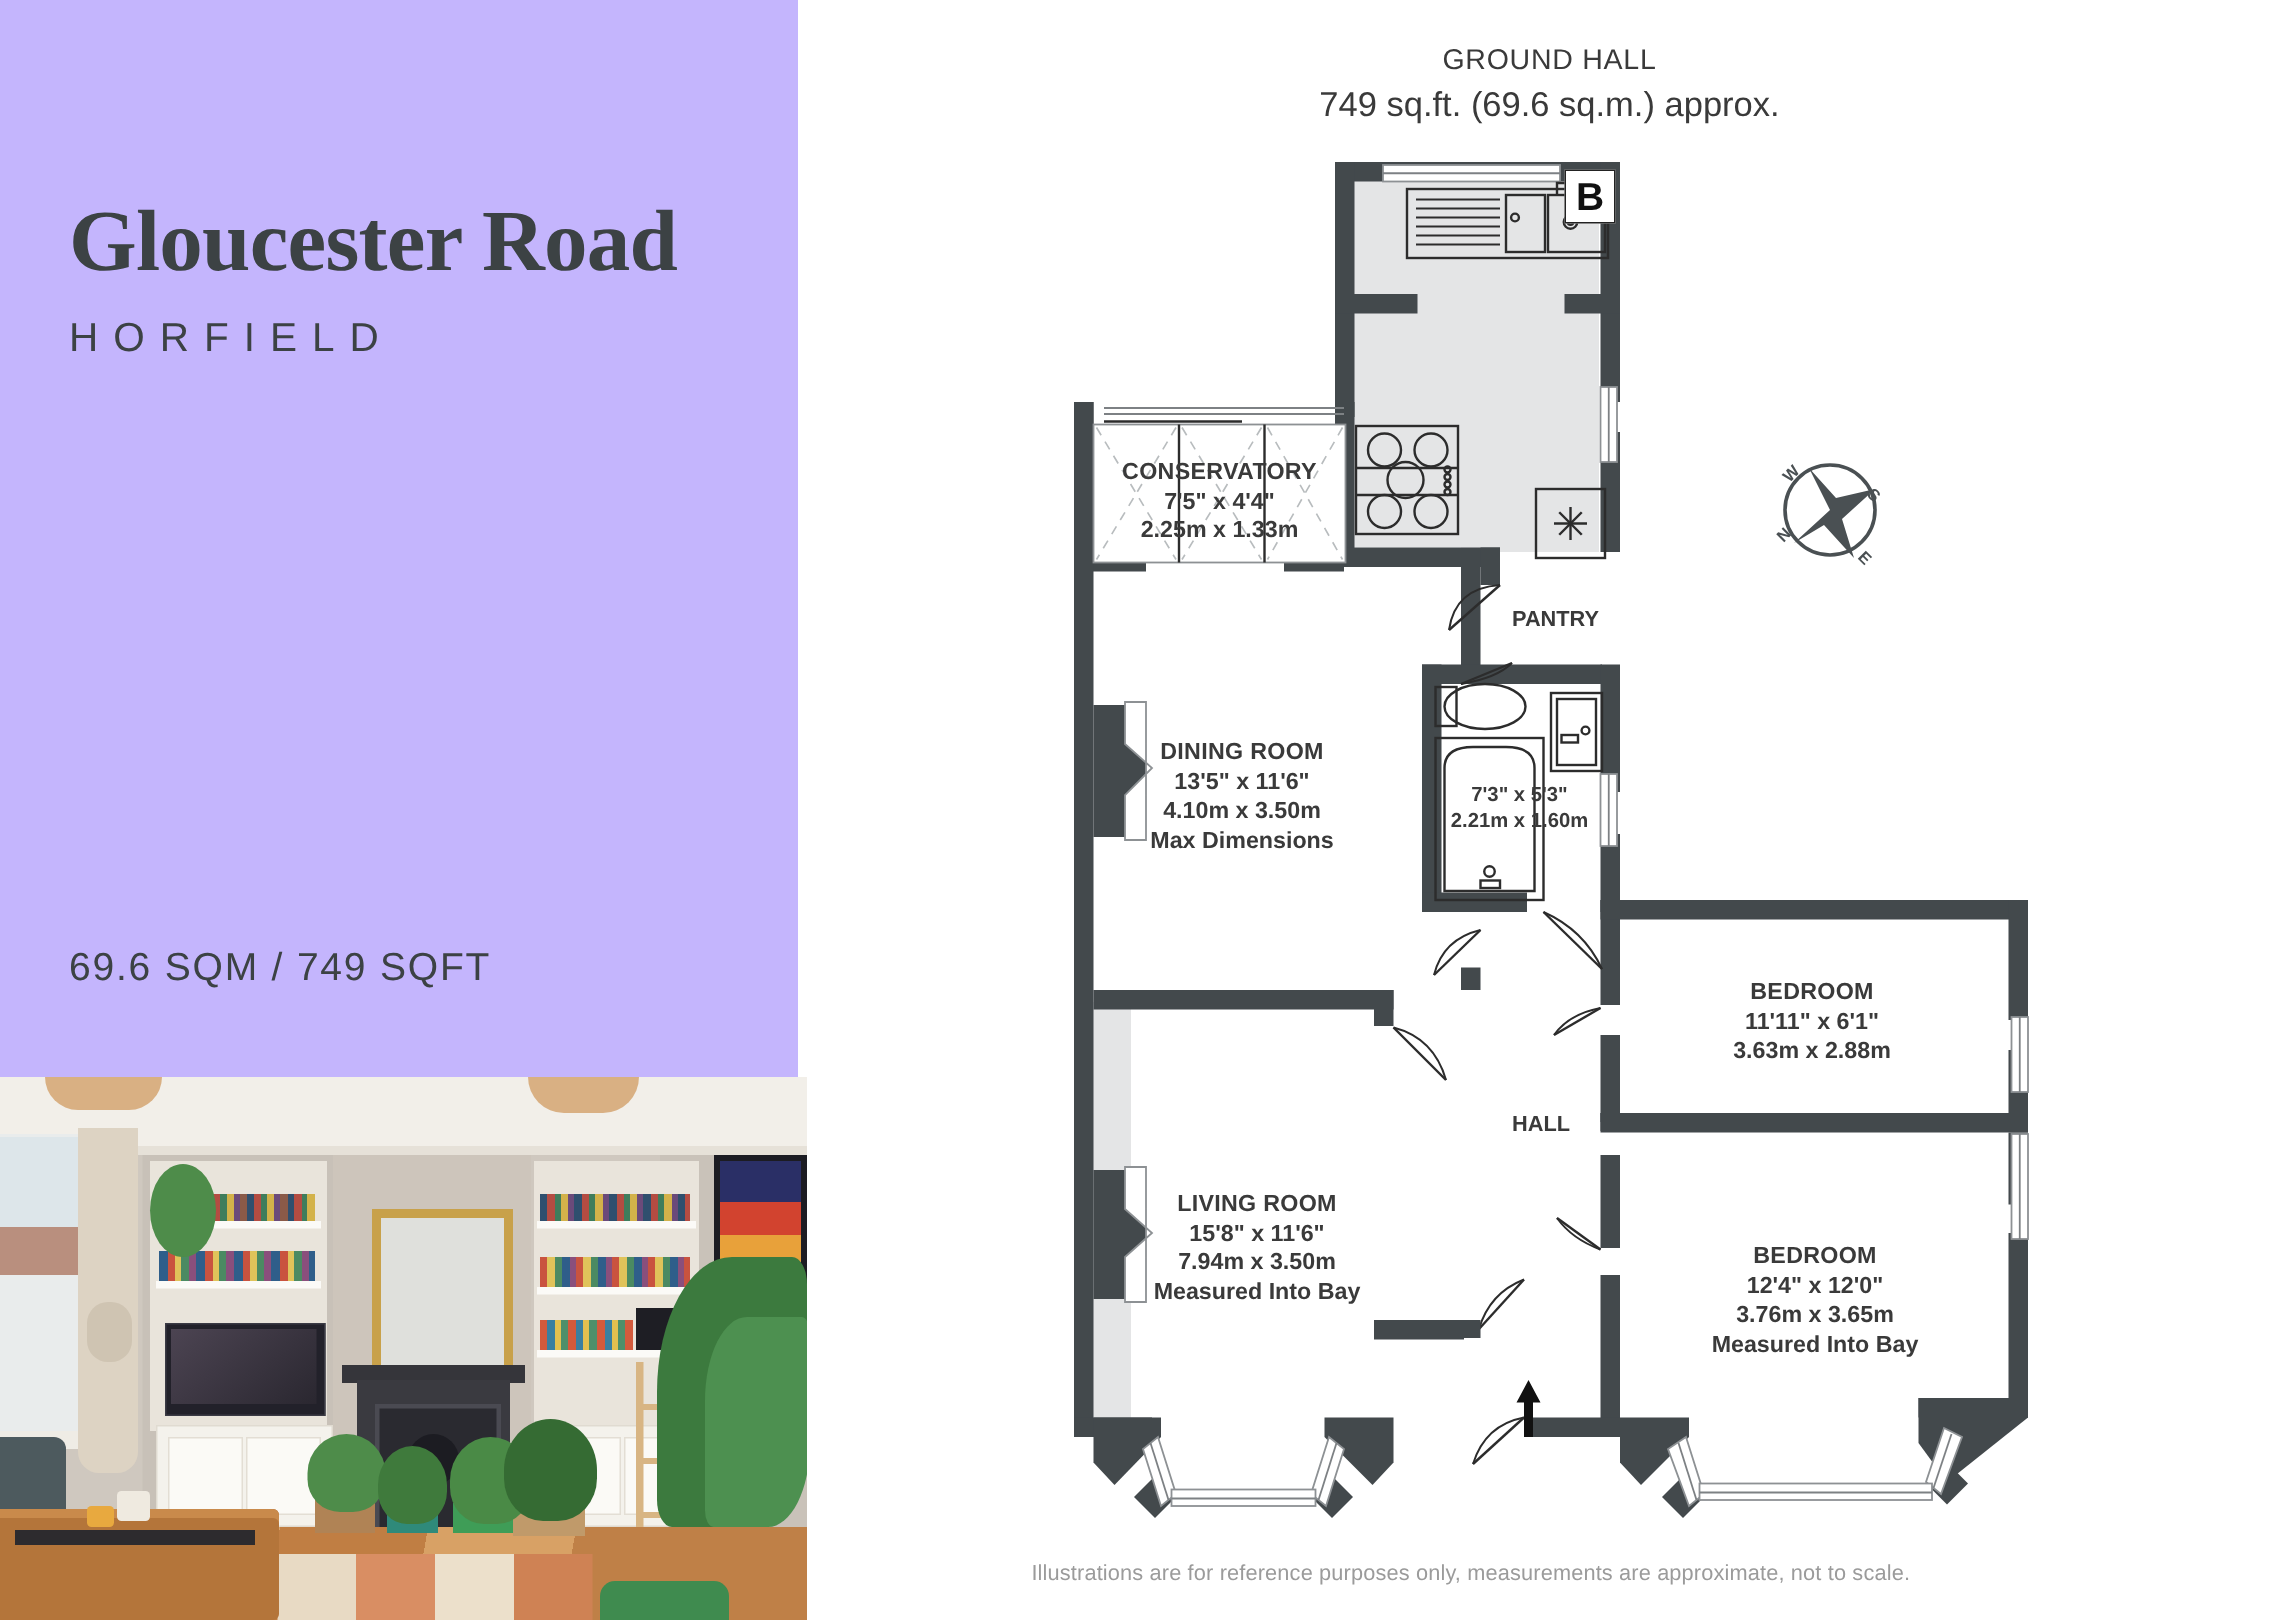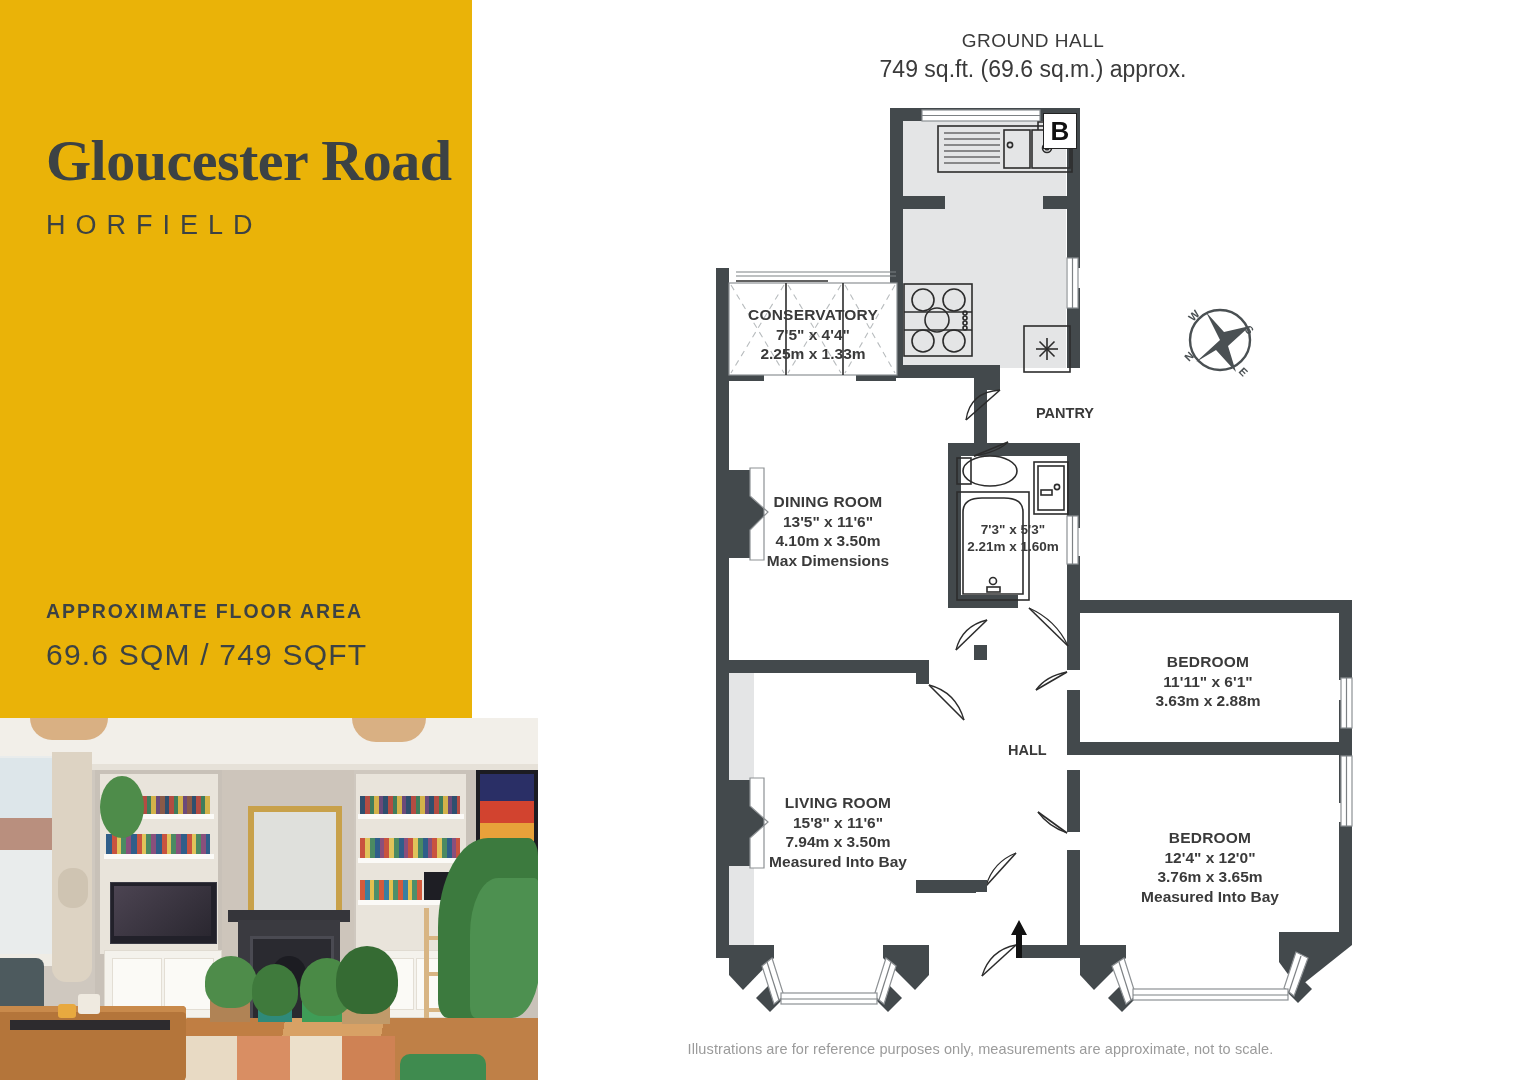--- a/index.html
+++ b/index.html
@@ -7,22 +7,22 @@
     width:1528px;height:1080px;
     background:#ffffff;
     font-family:"Liberation Sans", sans-serif;
     overflow:hidden;
     position:relative;
   }
   .page{position:relative;width:1528px;height:1080px;}
 
   
   .left-panel{
-    position:absolute;left:0;top:0;width:472px;height:1080px;
-    background:#eab308;
+    position:absolute;left:0;top:0;width:532px;height:1080px;
+    background:#c4b5fd;
   }
   .brand-block{position:absolute;left:46px;top:130px;width:470px;}
   .brand-title{
     font-family:"Liberation Serif", serif;
     font-weight:700;
     font-size:58px;
     line-height:62px;
     color:#3c4244;
     letter-spacing:-0.5px;
   }
@@ -32,22 +32,22 @@
     font-size:27px;
     font-weight:400;
     letter-spacing:10px;
     color:#3c4244;
   }
   .area-block{position:absolute;left:46px;top:600px;width:470px;}
   .area-label{
     font-size:19.5px;font-weight:700;letter-spacing:1.9px;color:#3c4244;
   }
   .area-value{
-    margin-top:15px;
-    font-size:30px;font-weight:400;letter-spacing:1.2px;color:#3c4244;
+    margin-top:29px;
+    font-size:26px;font-weight:400;letter-spacing:1.2px;color:#3c4244;
   }
 
   
   .photo{
     position:absolute;left:0;top:718px;width:538px;height:362px;
     overflow:hidden;background:#cfc7bd;
   }
   .ph{position:absolute;}
   .ph-ceiling{left:0;top:0;width:538px;height:52px;background:#f2efe9;}
   .ph-cornice{left:0;top:46px;width:538px;height:7px;background:#e6e1d8;}
@@ -162,21 +162,20 @@
 <div class="page">
 
   <div class="left-panel">
 
     <div class="brand-block">
       <div class="brand-title">Gloucester Road</div>
       <div class="brand-sub">HORFIELD</div>
     </div>
 
     <div class="area-block">
-      <div class="area-label">APPROXIMATE FLOOR AREA</div>
       <div class="area-value">69.6 SQM / 749 SQFT</div>
     </div>
 
     <div class="photo">
       <div class="ph ph-ceiling"></div>
       <div class="ph ph-cornice"></div>
       <div class="ph ph-wall"></div>
       <div class="ph ph-wall2"></div>
       <div class="ph ph-wallR"></div>
 
@@ -534,21 +533,21 @@
       <div class="dim">3.63m  x 2.88m</div>
     </div>
 
     <div class="rlabel" style="left:572px;top:828px;width:200px;">
       <div class="nm">BEDROOM</div>
       <div class="dim">12'4"  x 12'0"</div>
       <div class="dim">3.76m  x 3.65m</div>
       <div class="dim">Measured Into Bay</div>
     </div>
 
-    <div class="plain" style="left:470px;top:405px;margin-left:28px;">PANTRY</div>
+    <div class="plain" style="left:470px;top:405px;">PANTRY</div>
     <div class="plain" style="left:470px;top:742px;">HALL</div>
 
     <div class="plan-foot">
       <span>Illustrations are for reference purposes only, measurements are approximate, not to scale.</span>
     </div>
   </div>
 
 </div>
 
 </body></html>

